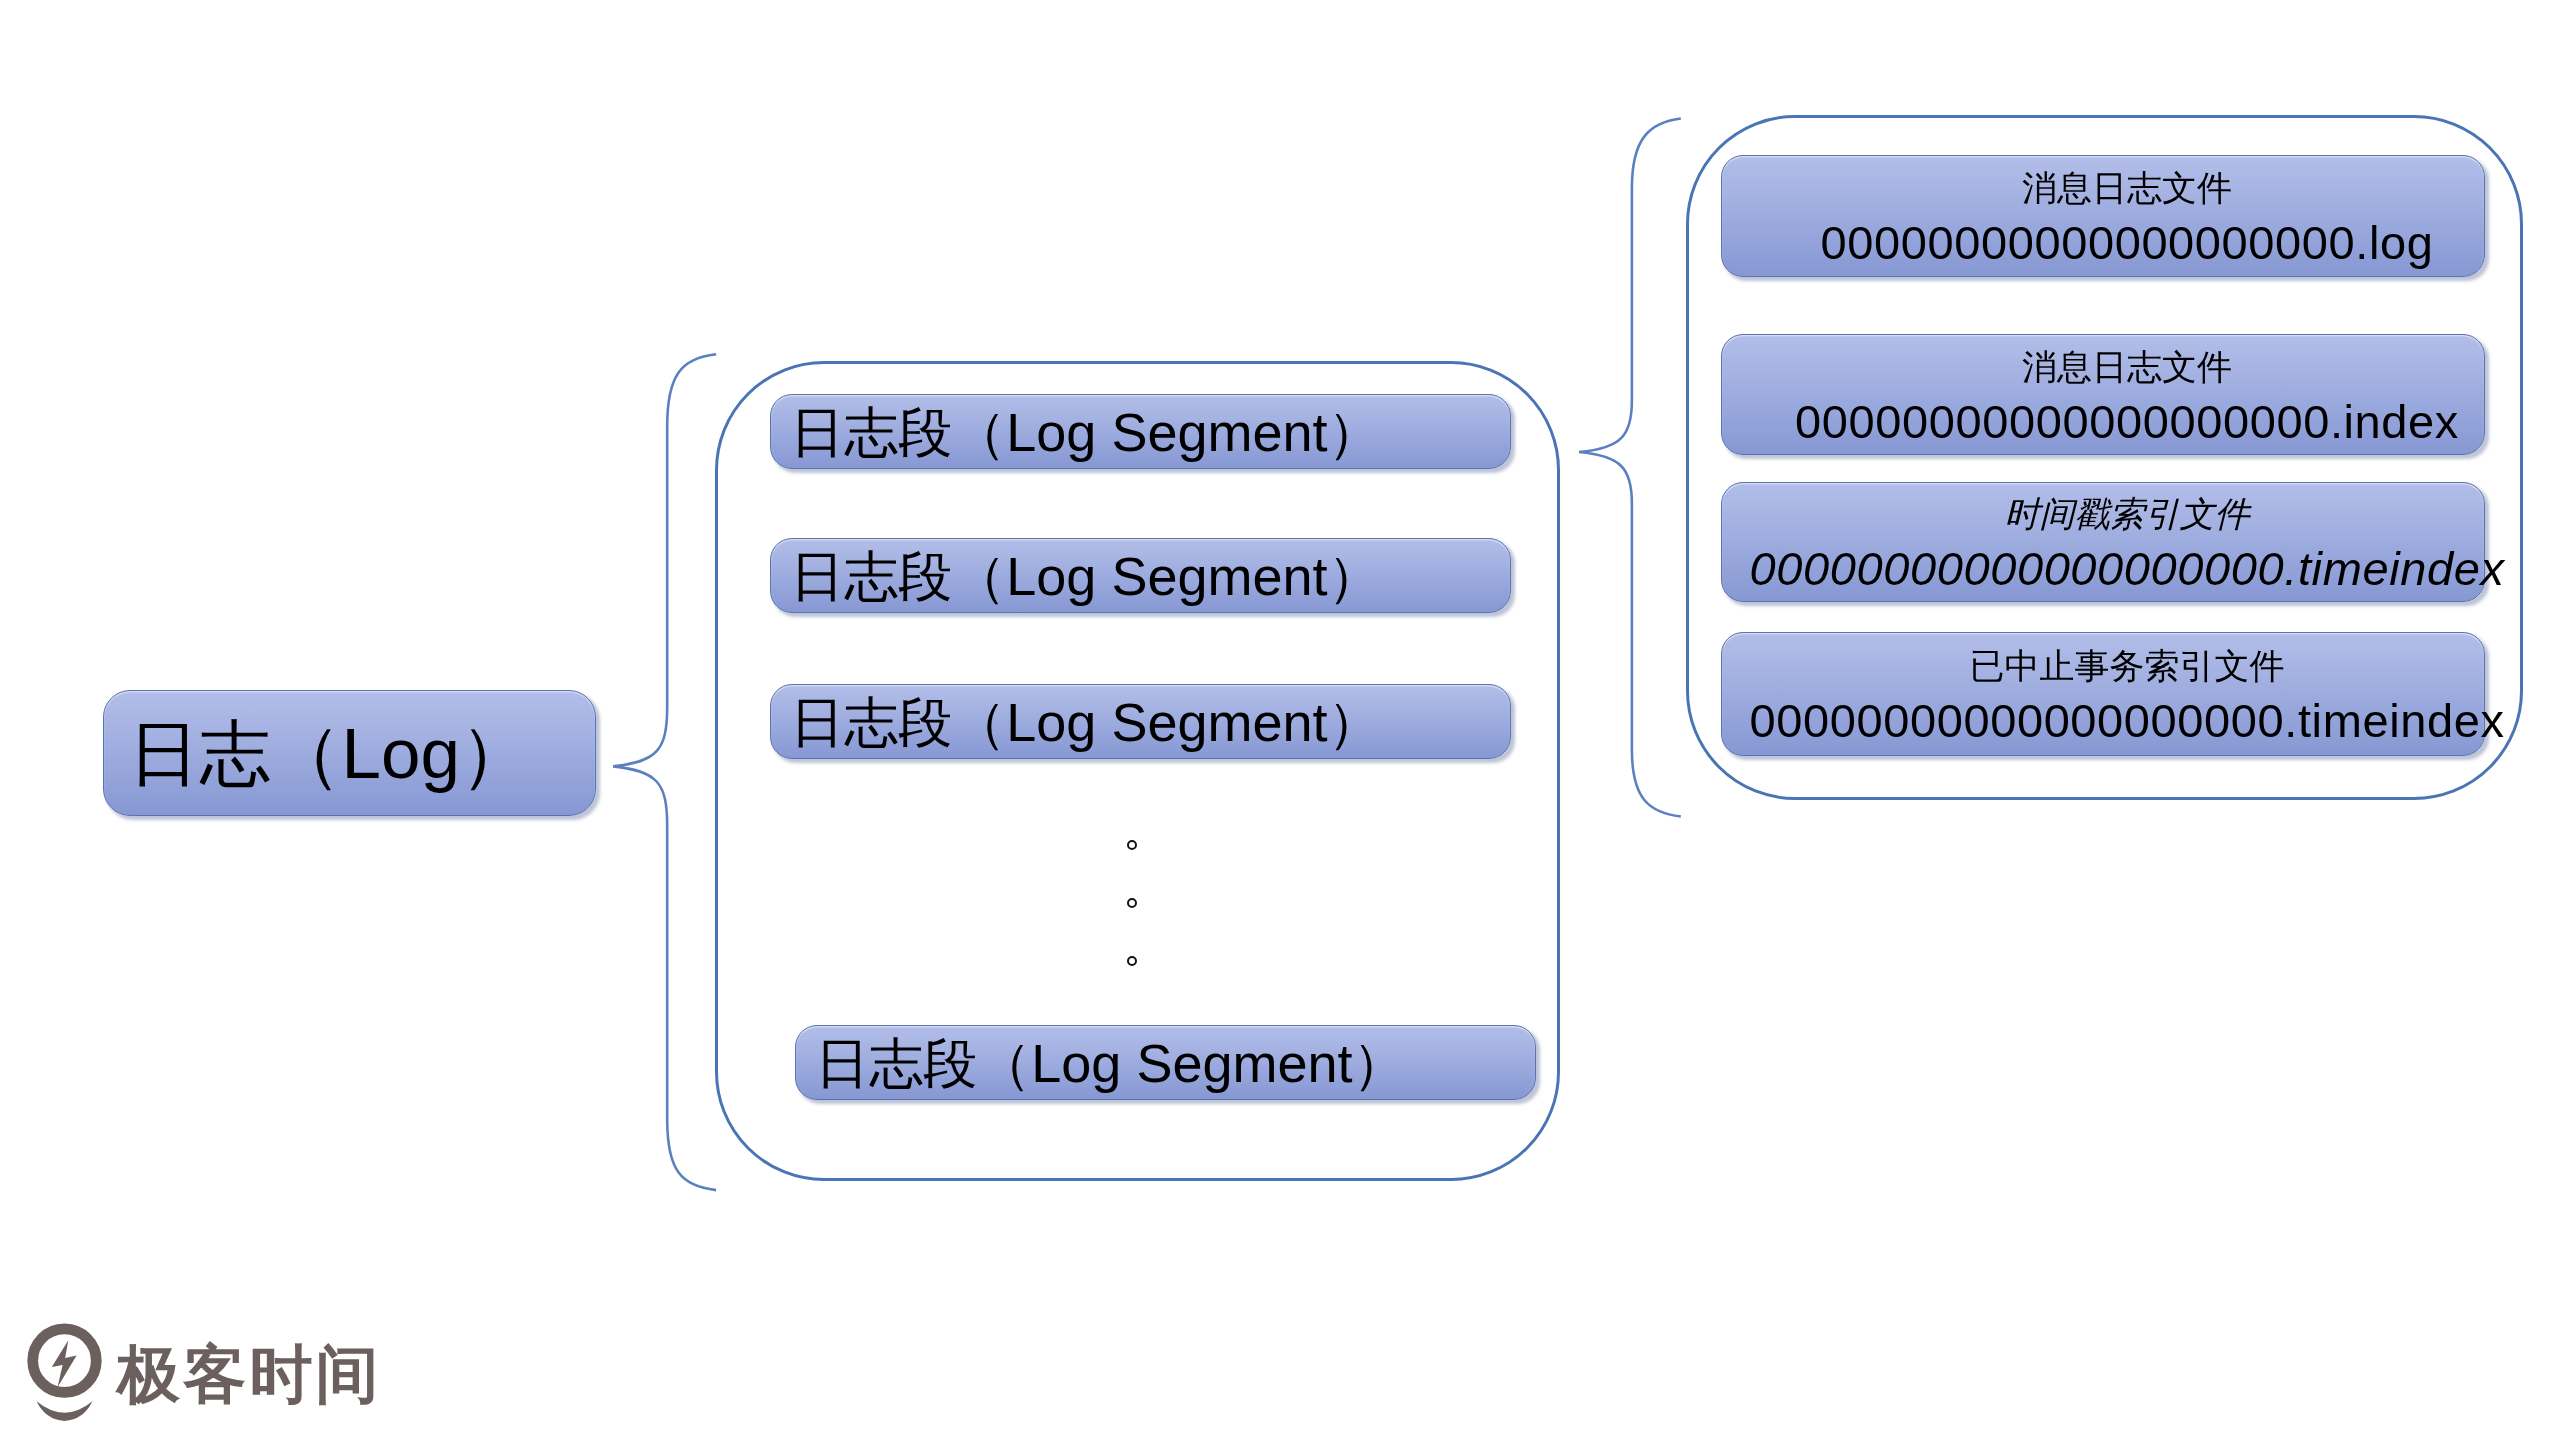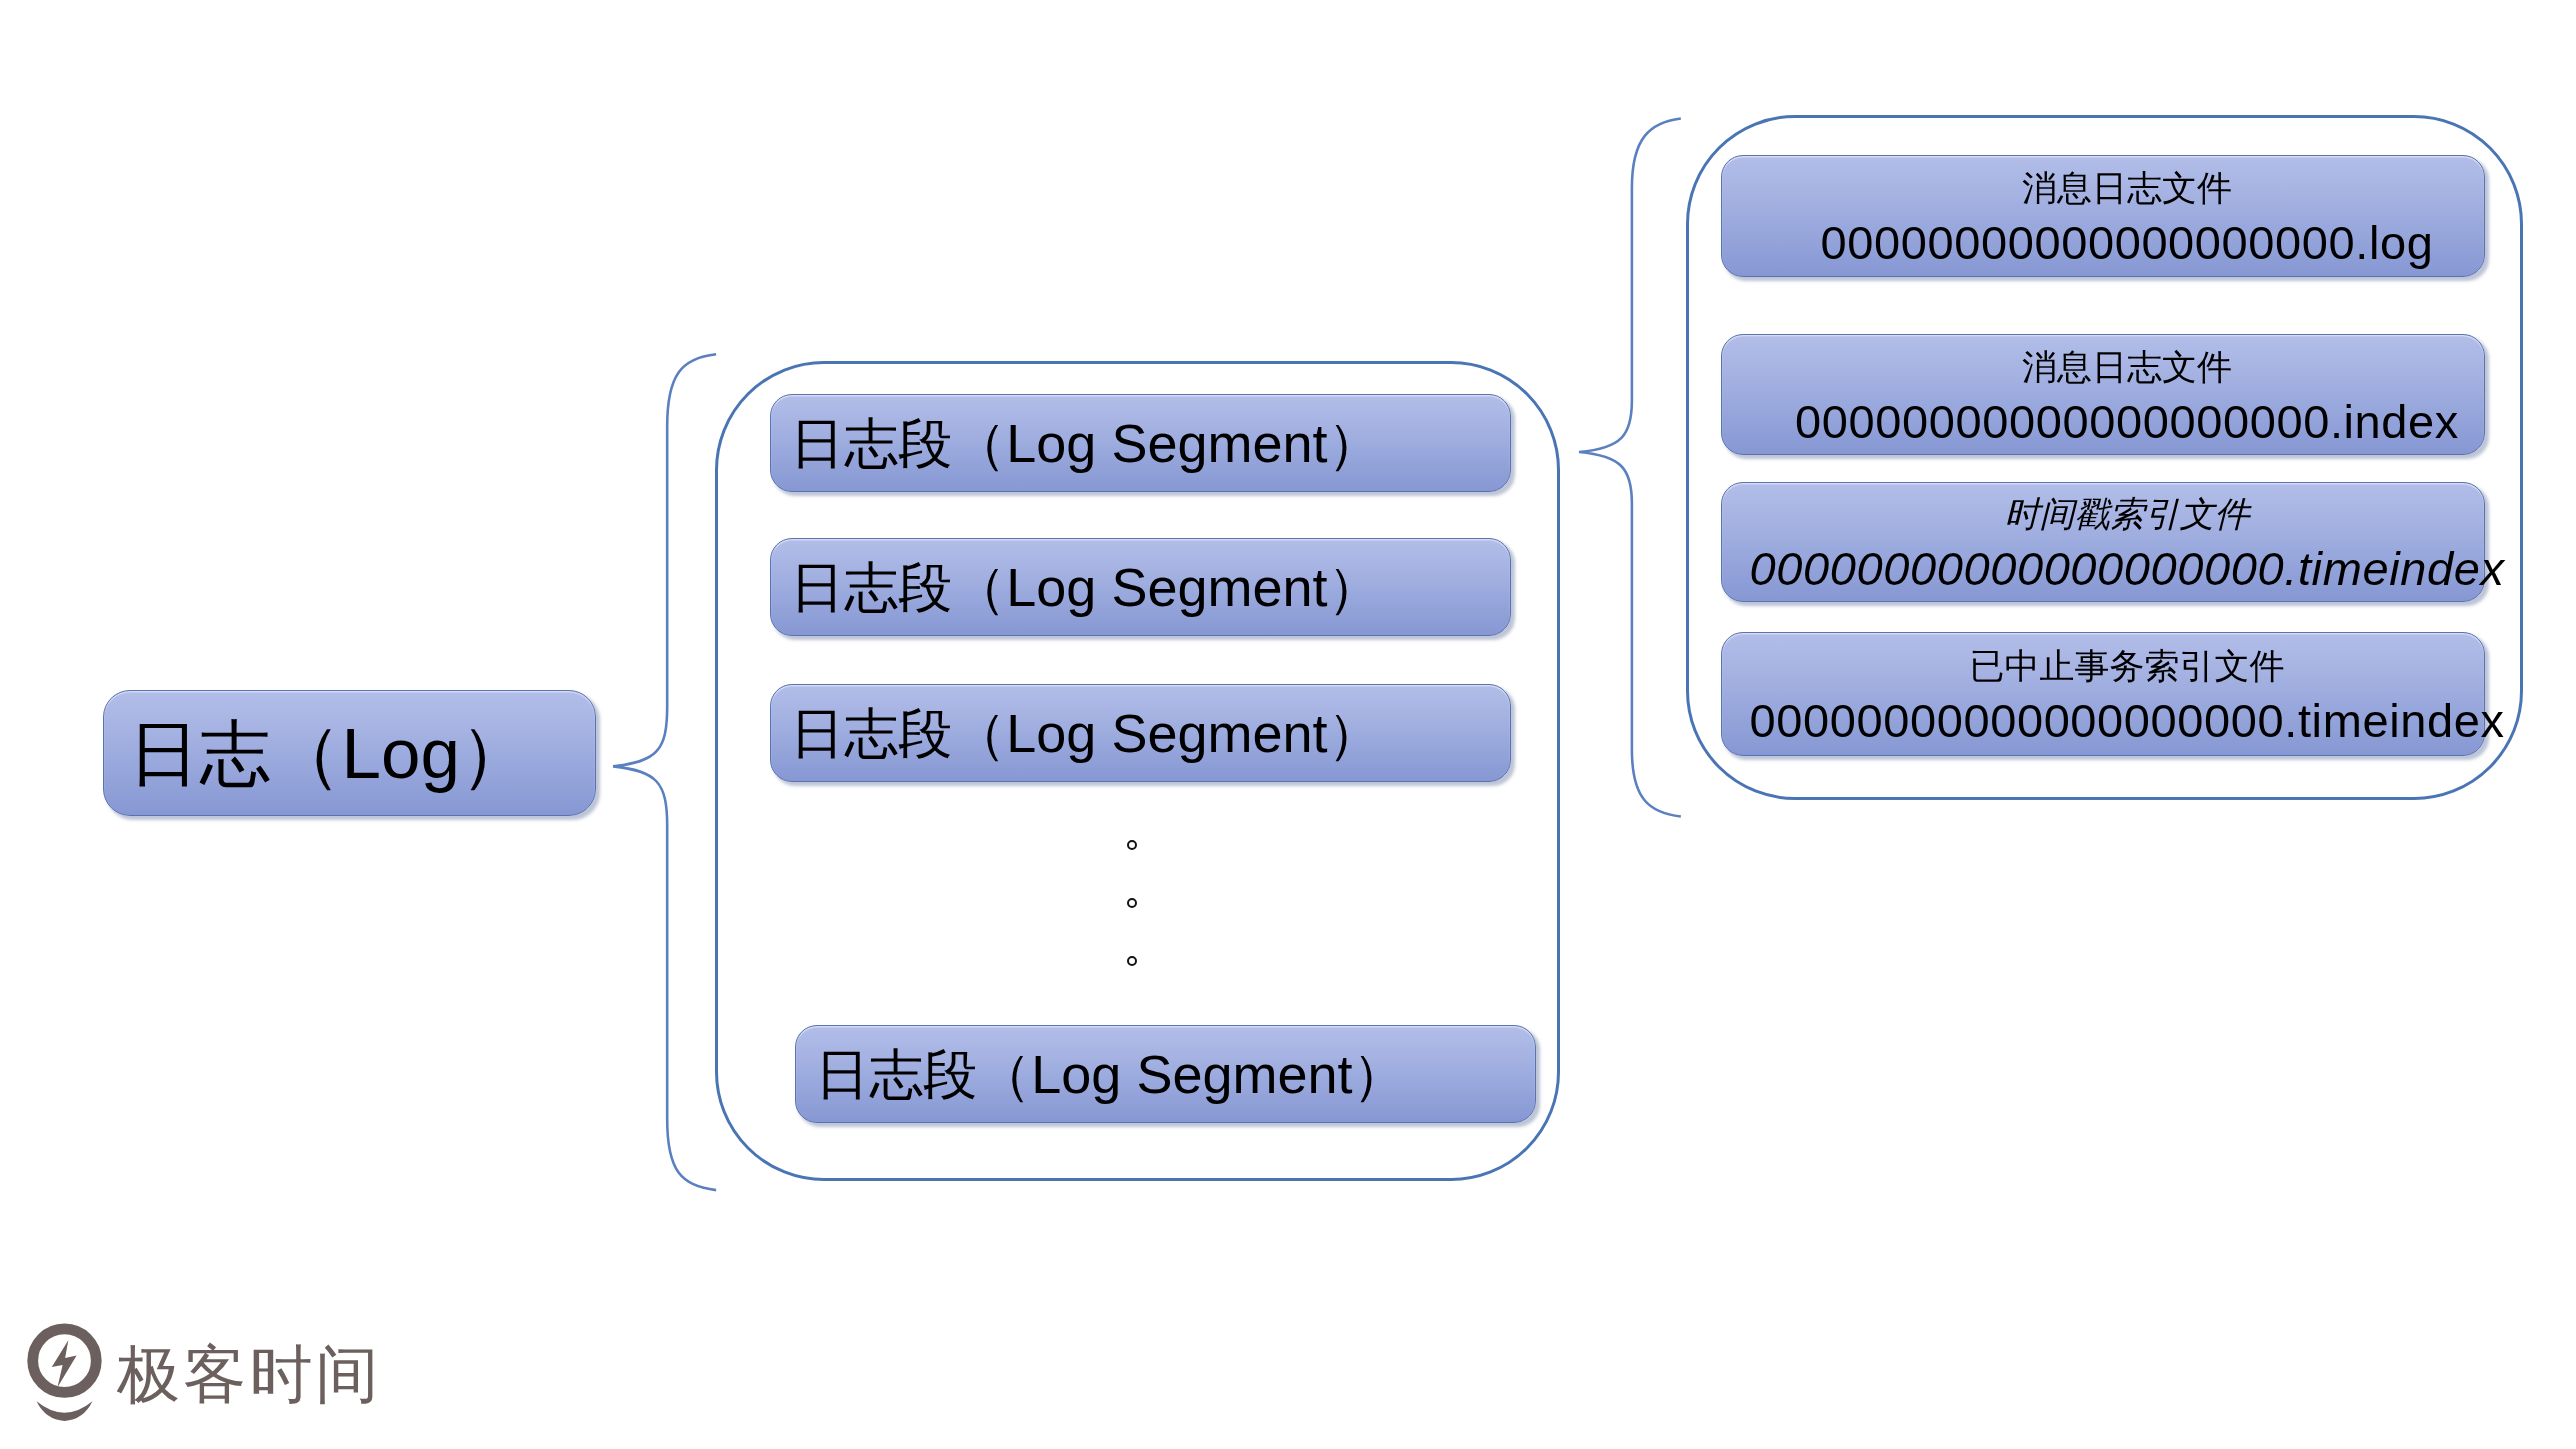--- a/index.html
+++ b/index.html
@@ -31,21 +31,21 @@
     padding-left:48px;
   }
   .left-node{
     left:103px;top:690px;width:493px;height:126px;
     display:flex;align-items:center;
     padding-left:24.5px;
     font-size:71px;line-height:1;
     border-radius:27px;
   }
   .seg{
-    width:741px;height:98px;left:770px;
+    width:741px;height:75px;left:770px;
     display:flex;align-items:center;
     padding-left:19.3px;
     font-size:54px;line-height:1;
   }
   .seg.s1{top:394px;}
   .seg.s2{top:538px;}
   .seg.s3{top:684px;}
   .seg.s4{top:1025px;left:795px;}
   .mid-group{left:715px;top:361px;width:845px;height:820px;}
   .right-group{left:1686px;top:115px;width:837px;height:685px;}
@@ -72,21 +72,21 @@
   .dot.d2{left:1127px;top:898px;}
   .dot.d3{left:1127px;top:956px;}
   
   .logo{position:absolute;left:26px;top:1320px;display:flex;align-items:center;}
   .logo-mark{width:77px;height:108px;}
   .logo-text{
     margin-left:14px;
     font-size:63px;
     letter-spacing:3.2px;
     color:#6b605e;
-    font-weight:400;
+    font-weight:700;
     line-height:108px;
   }
 </style>
 </head>
 <body>
 
 <div id="canvas">
 
   <svg class="overlay" viewBox="0 0 4000 2250">
     <path d="M 1112 550 C 1058 556 1036 582 1036 662 L 1036 1098 C 1036 1165 1020 1183 952 1190 C 1020 1197 1036 1215 1036 1282 L 1036 1738 C 1036 1818 1058 1842 1112 1848" fill="none" stroke="#5b80c0" stroke-width="4"></path>

